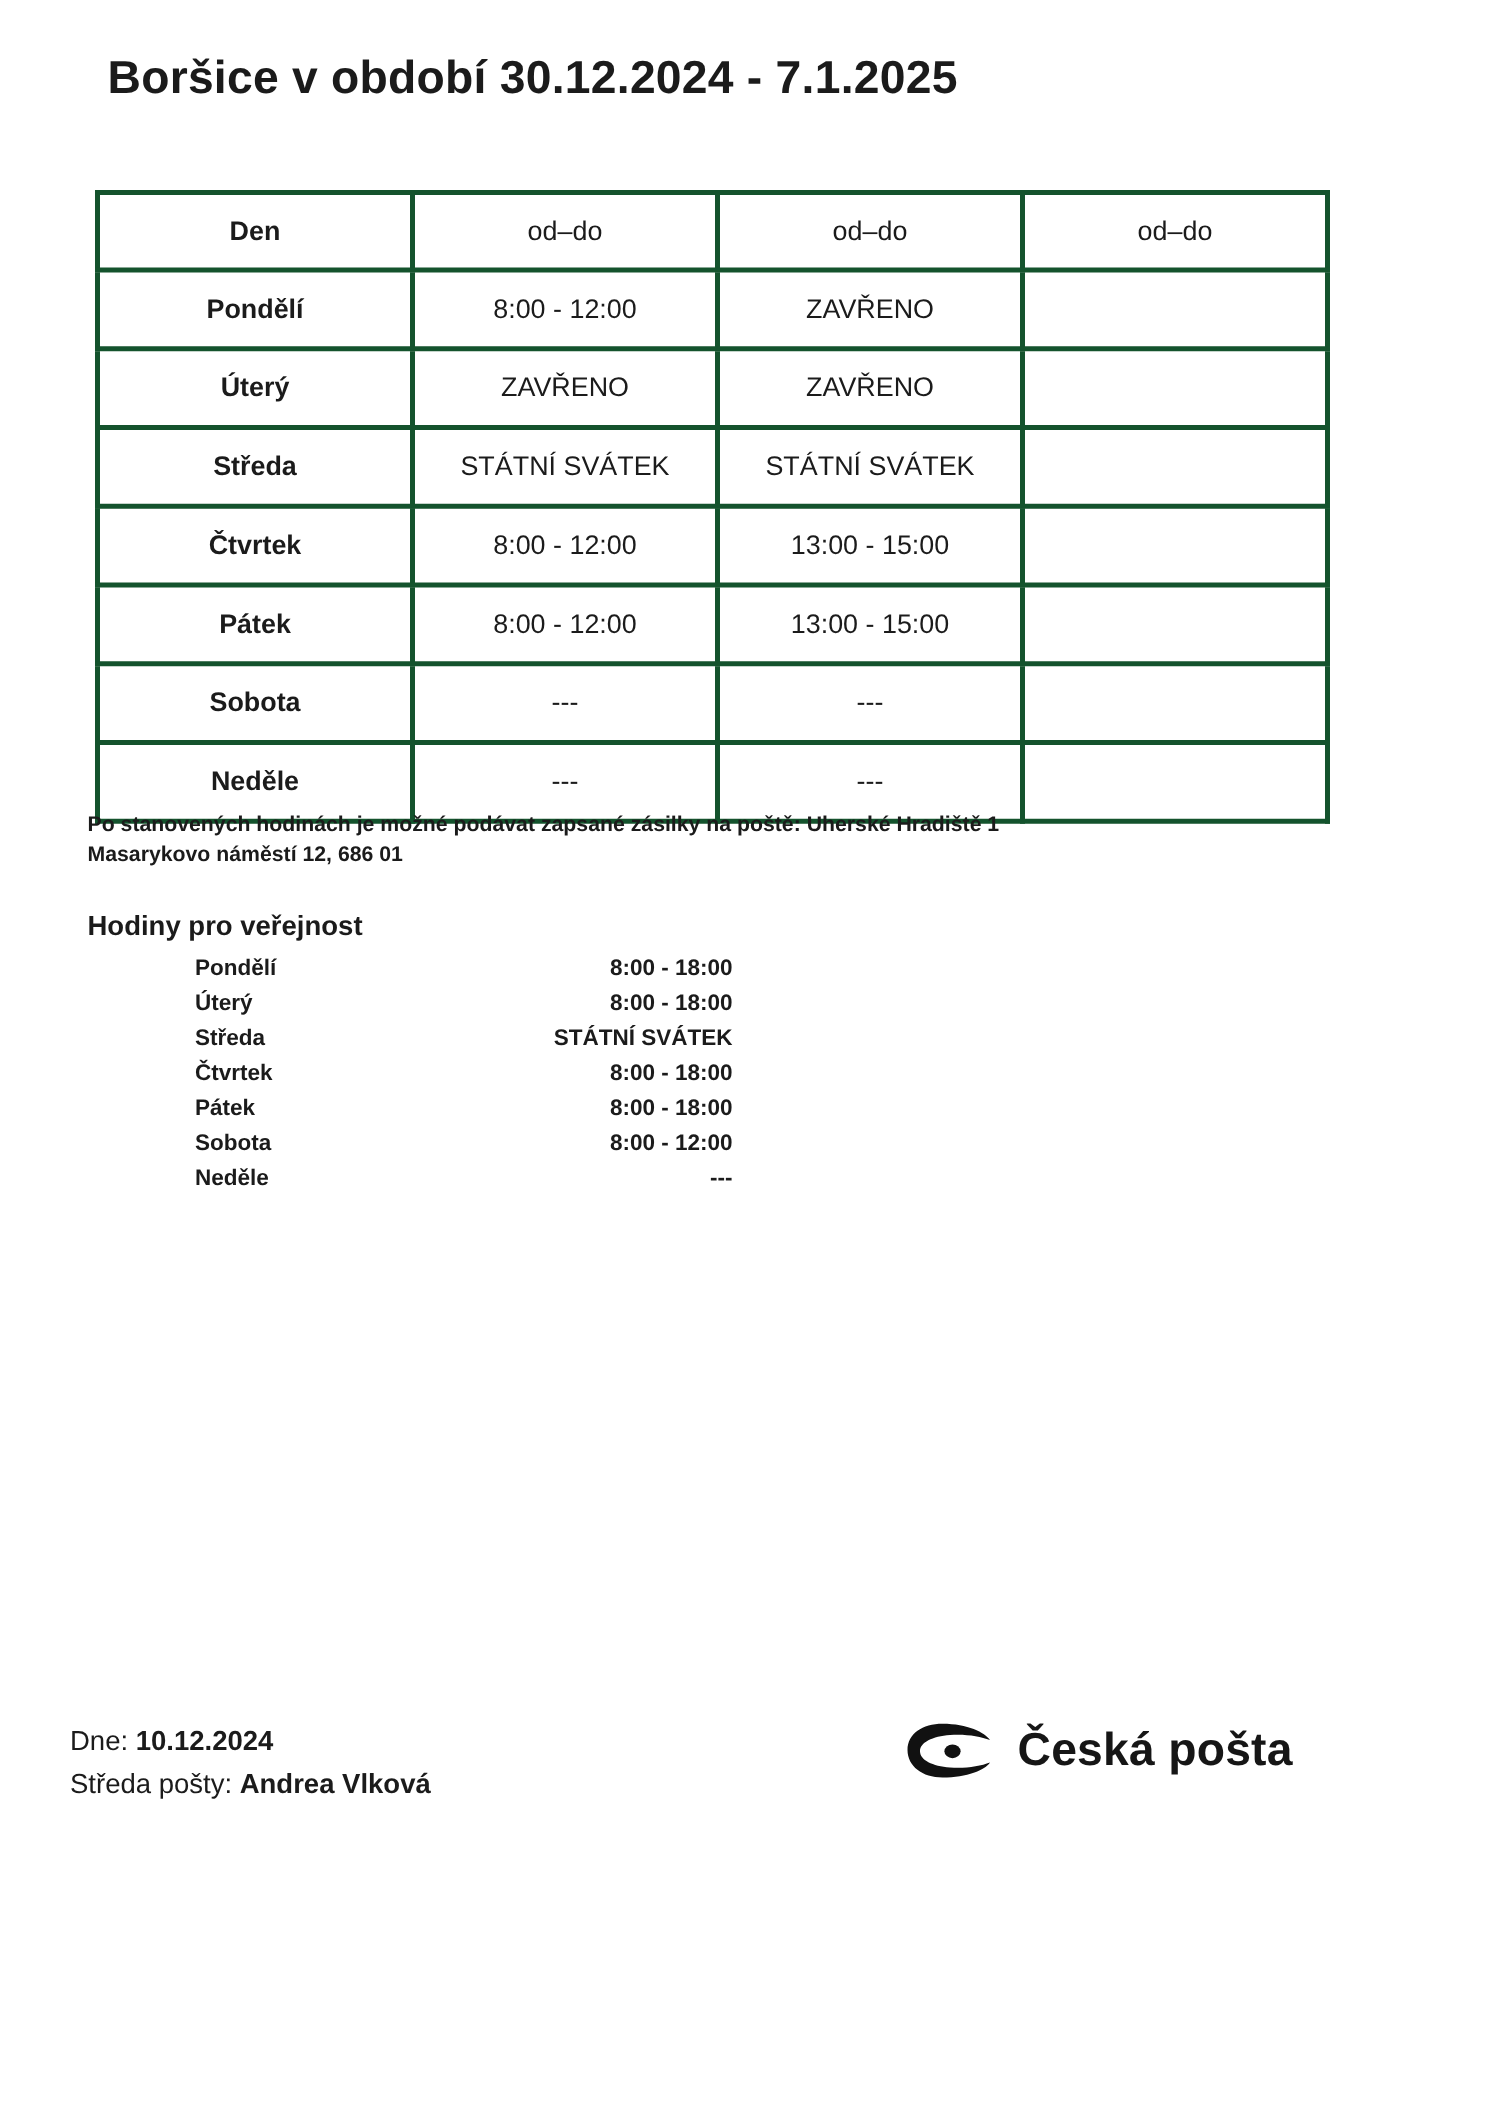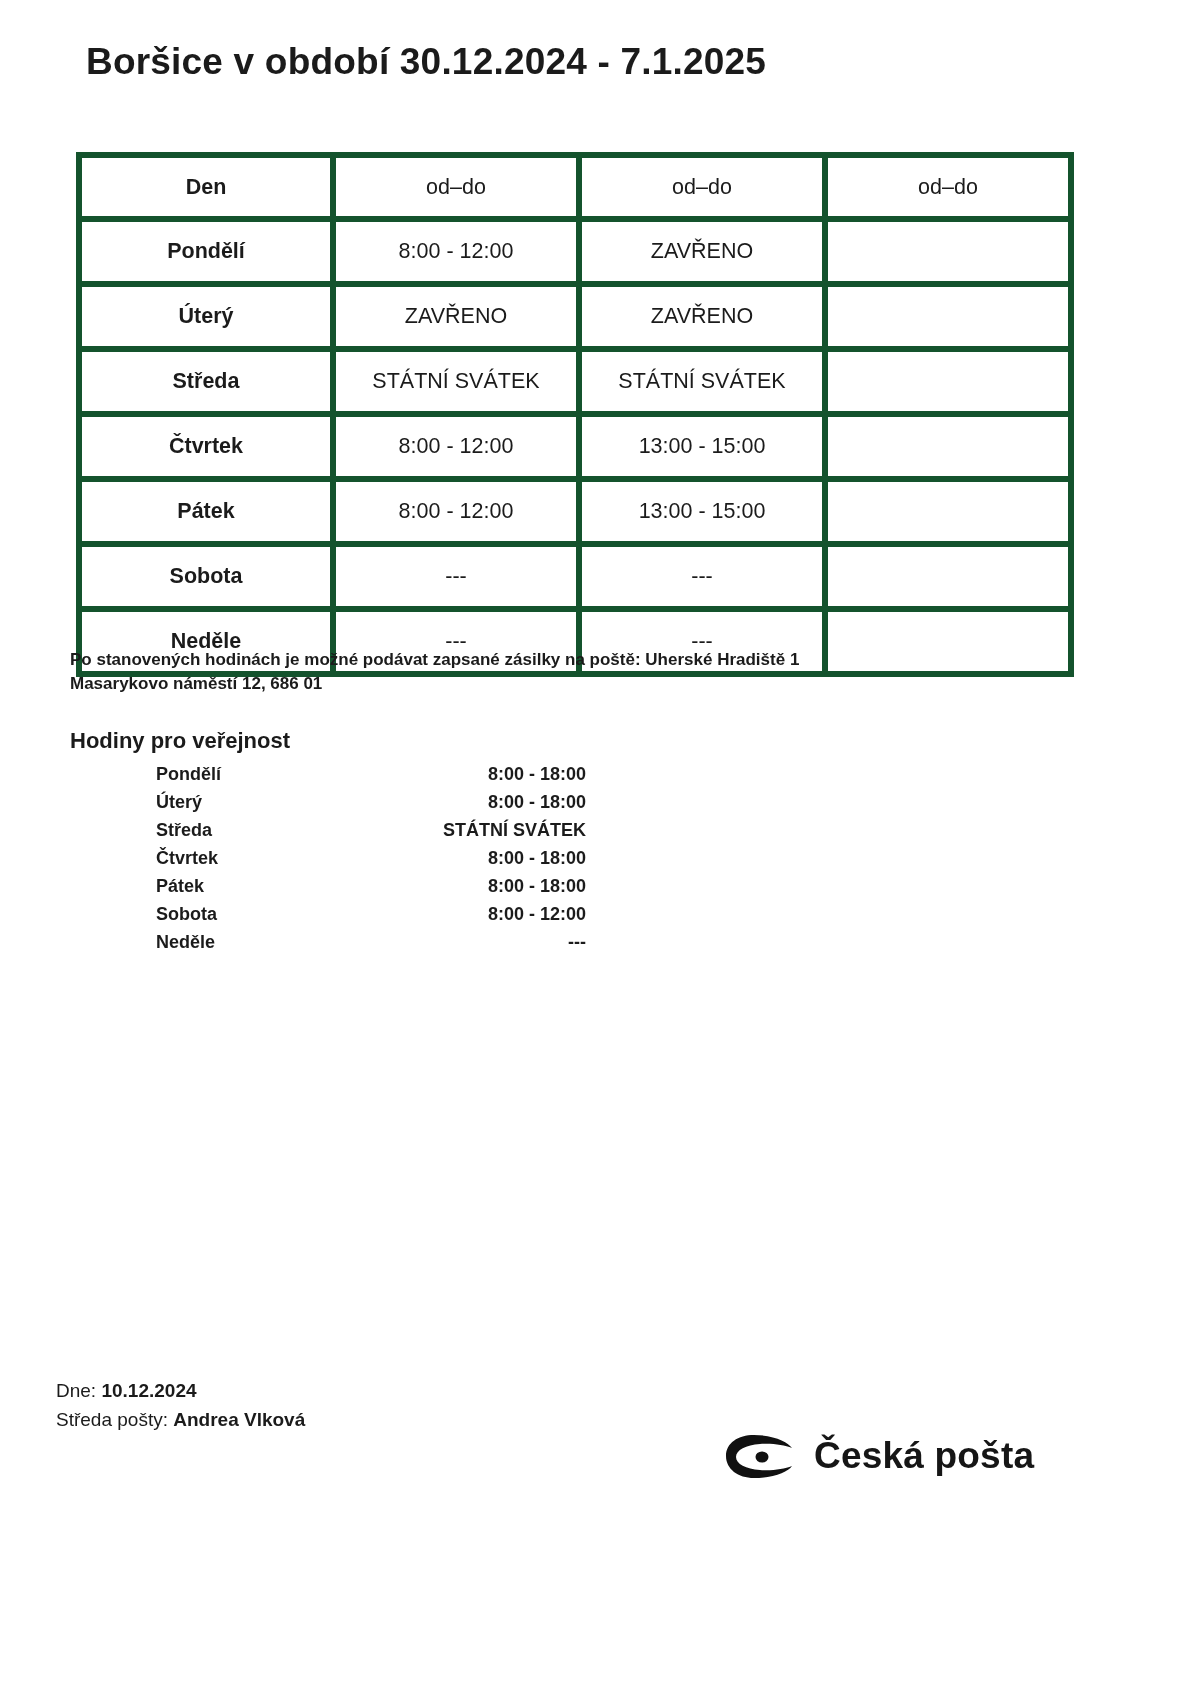--- a/index.html
+++ b/index.html
@@ -40,21 +40,21 @@
   
   .sched-table {
     position: absolute;
     left: 76px;
     top: 152px;
     width: 968px;
     border-collapse: collapse;
     table-layout: fixed;
   }
   .sched-table td {
-    border: 6px solid #14532d;
+    border: 4px solid #14532d;
     height: 59px;
     text-align: center;
     vertical-align: middle;
     font-size: 21.5px;
     color: #1b1b1b;
     padding: 0;
   }
   .sched-table .col-day   { width: 248px; font-weight: bold; }
   .sched-table .col-a     { width: 240px; }
   .sched-table .col-b     { width: 240px; }
@@ -108,31 +108,31 @@
     width: 220px;
     text-align: right;
     font-weight: bold;
   }
 
   
   .footer {
     position: absolute;
     left: 56px;
     top: 1376px;
-    font-size: 19px;
+    font-size: 22px;
     line-height: 1.55;
     color: #1b1b1b;
   }
   .footer .lbl { font-weight: normal; }
   .footer .strong { font-weight: bold; }
 
   .brand {
     position: absolute;
     left: 722px;
-    top: 1432px;
+    top: 1376px;
     display: flex;
     align-items: center;
     gap: 18px;
   }
   .brand-mark {
     width: 74px;
     height: 48px;
     flex: 0 0 auto;
   }
   .brand-text {

